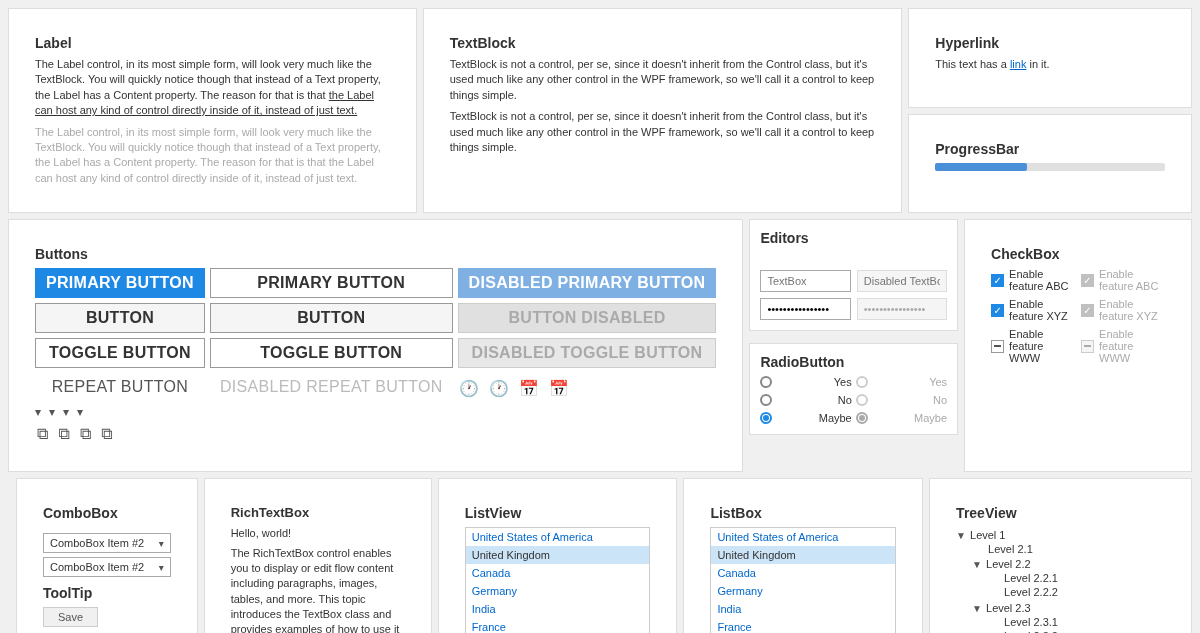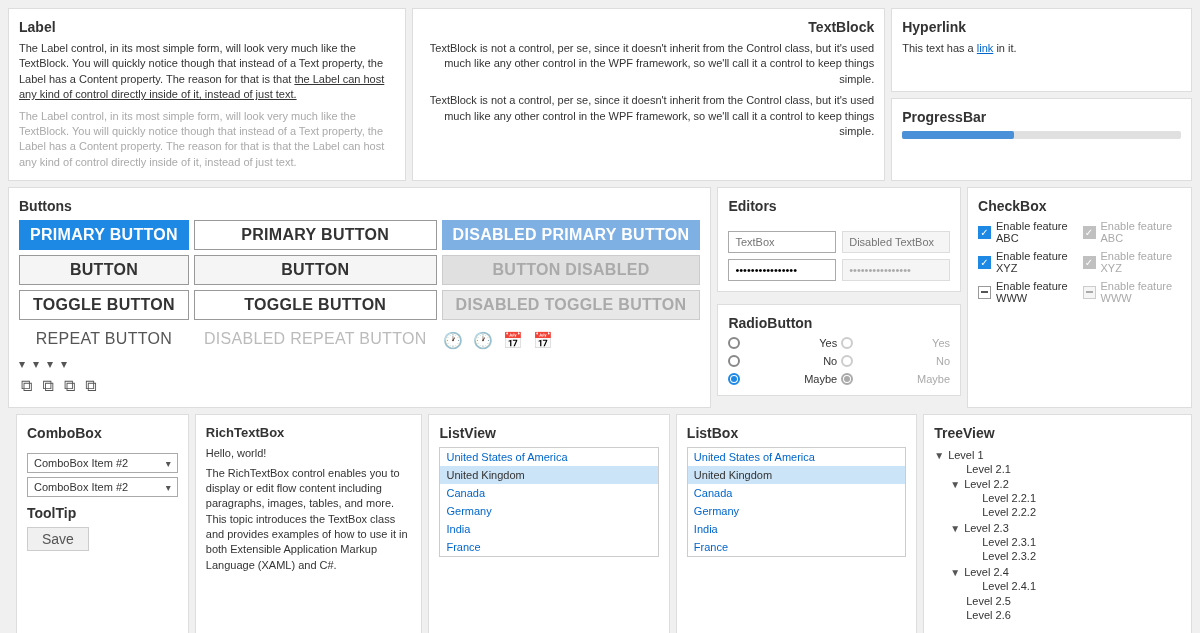--- a/index.html
+++ b/index.html
@@ -1,31 +1,31 @@
 <!DOCTYPE html>
 <html><head>
   <meta charset="utf-8">
   <style>
     * { box-sizing: border-box; margin: 0; padding: 0; }
     body { font-family: 'Segoe UI', Arial, sans-serif; font-size: 12px; background: #f0f0f0; color: #333; overflow-x: hidden; }
     .main-container { padding: 8px; display: flex; flex-direction: column; gap: 6px; }
     
     
     .top-row { display: flex; gap: 6px; }
-    .panel { background: #fff; border: 1px solid #ddd; padding: 10px; }
+    .panel { background: #fff; border: 1px solid #ddd; padding: 26px; }
     
     
     .label-panel { flex: 1; }
     .panel-title { font-size: 14px; font-weight: bold; margin-bottom: 6px; color: #333; }
     .panel-text { font-size: 11px; color: #333; line-height: 1.4; margin-bottom: 6px; }
     .panel-text-muted { font-size: 11px; color: #aaa; line-height: 1.4; }
     .panel-text strong { font-weight: normal; text-decoration: underline; }
     
     
-    .textblock-panel { flex: 1.2; text-align: right; }
+    .textblock-panel { flex: 1.2; }
     
     
     .hyperlink-panel { flex: 0.8; }
     .hyperlink-link { color: #0066cc; text-decoration: underline; }
     
     
     .progressbar-panel { flex: 0.8; }
     .progress-bar-container { height: 8px; background: #e0e0e0; border-radius: 2px; margin-top: 6px; width: 100%; }
     .progress-bar-fill { height: 100%; background: #4a90d9; border-radius: 2px; width: 40%; }
     
@@ -45,21 +45,21 @@
     .btn-default { background: #f5f5f5; color: #333; border-color: #999; }
     .btn-disabled { background: #e0e0e0; color: #aaa; border-color: #ccc; cursor: default; }
     .btn-toggle { background: #fff; color: #333; border-color: #999; }
     .btn-toggle-disabled { background: #e8e8e8; color: #aaa; border-color: #ccc; cursor: default; }
     .btn-repeat { background: transparent; color: #555; border: none; font-weight: normal; }
     .btn-repeat-disabled { background: transparent; color: #bbb; border: none; font-weight: normal; cursor: default; }
     .icon-row { display: flex; gap: 6px; align-items: center; margin-top: 2px; }
     .icon-btn { font-size: 16px; color: #555; cursor: pointer; padding: 2px; }
     .dropdown-arrow { font-size: 12px; color: #555; cursor: pointer; }
     .dropdown-row { display: flex; gap: 8px; margin-top: 4px; }
-    .editor-grid { display: grid; grid-template-columns: 1fr 1fr; gap: 6px; margin-top: 17px; }
+    .editor-grid { display: grid; grid-template-columns: 1fr 1fr; gap: 6px; margin-top: 24px; }
     .text-input { border: 1px solid #aaa; padding: 4px 6px; font-size: 11px; width: 100%; background: #fff; }
     .text-input-disabled { border: 1px solid #ddd; padding: 4px 6px; font-size: 11px; width: 100%; background: #f5f5f5; color: #aaa; }
     .radio-grid { display: grid; grid-template-columns: 1fr 1fr; gap: 4px; margin-top: 6px; }
     .radio-item { display: flex; align-items: center; gap: 6px; font-size: 11px; justify-content: space-between; }
     .radio-circle { width: 12px; height: 12px; border-radius: 50%; border: 2px solid #888; display: inline-flex; align-items: center; justify-content: center; flex-shrink: 0; }
     .radio-circle-selected { border-color: #1e88e5; }
     .radio-circle-selected::after { content: ''; width: 6px; height: 6px; border-radius: 50%; background: #1e88e5; }
     .radio-circle-disabled { border-color: #ccc; }
     .radio-circle-disabled-selected { border-color: #aaa; }
     .radio-circle-disabled-selected::after { content: ''; width: 6px; height: 6px; border-radius: 50%; background: #aaa; }
@@ -78,21 +78,21 @@
     .checkbox-checked-disabled { background: #c0c0c0; border-color: #c0c0c0; }
     .checkbox-label-disabled { color: #aaa; }
     
     
     .bottom-row { display: flex; gap: 6px; margin-left: 8px; }
     .combobox-select { border: 1px solid #aaa; padding: 3px 6px; font-size: 11px; width: 100%; background: #fff; display: flex; align-items: center; justify-content: space-between; margin-top: 6px; cursor: pointer; }
     .combobox-arrow { font-size: 10px; color: #555; }
     
     
     .tooltip-panel { margin-top: 8px; }
-    .tooltip-btn { border: 1px solid #ccc; background: #f0f0f0; padding: 3px 14px; font-size: 14px; color: #555; cursor: pointer; }
+    .tooltip-btn { border: 1px solid #ccc; background: #f0f0f0; padding: 3px 14px; font-size: 11px; color: #555; cursor: pointer; }
     
     
     .richtextbox-panel { flex: 0.8; border: 1px solid #ddd; }
     .rtb-title { font-weight: bold; font-size: 13px; margin-bottom: 6px; }
     
     
     .listview-panel { flex: 0.8; }
     .list-container { border: 1px solid #ccc; margin-top: 6px; }
     .list-item { padding: 3px 6px; font-size: 11px; cursor: pointer; color: #0066cc; }
     .list-item-selected { background: #cce4f7; color: #333; }

